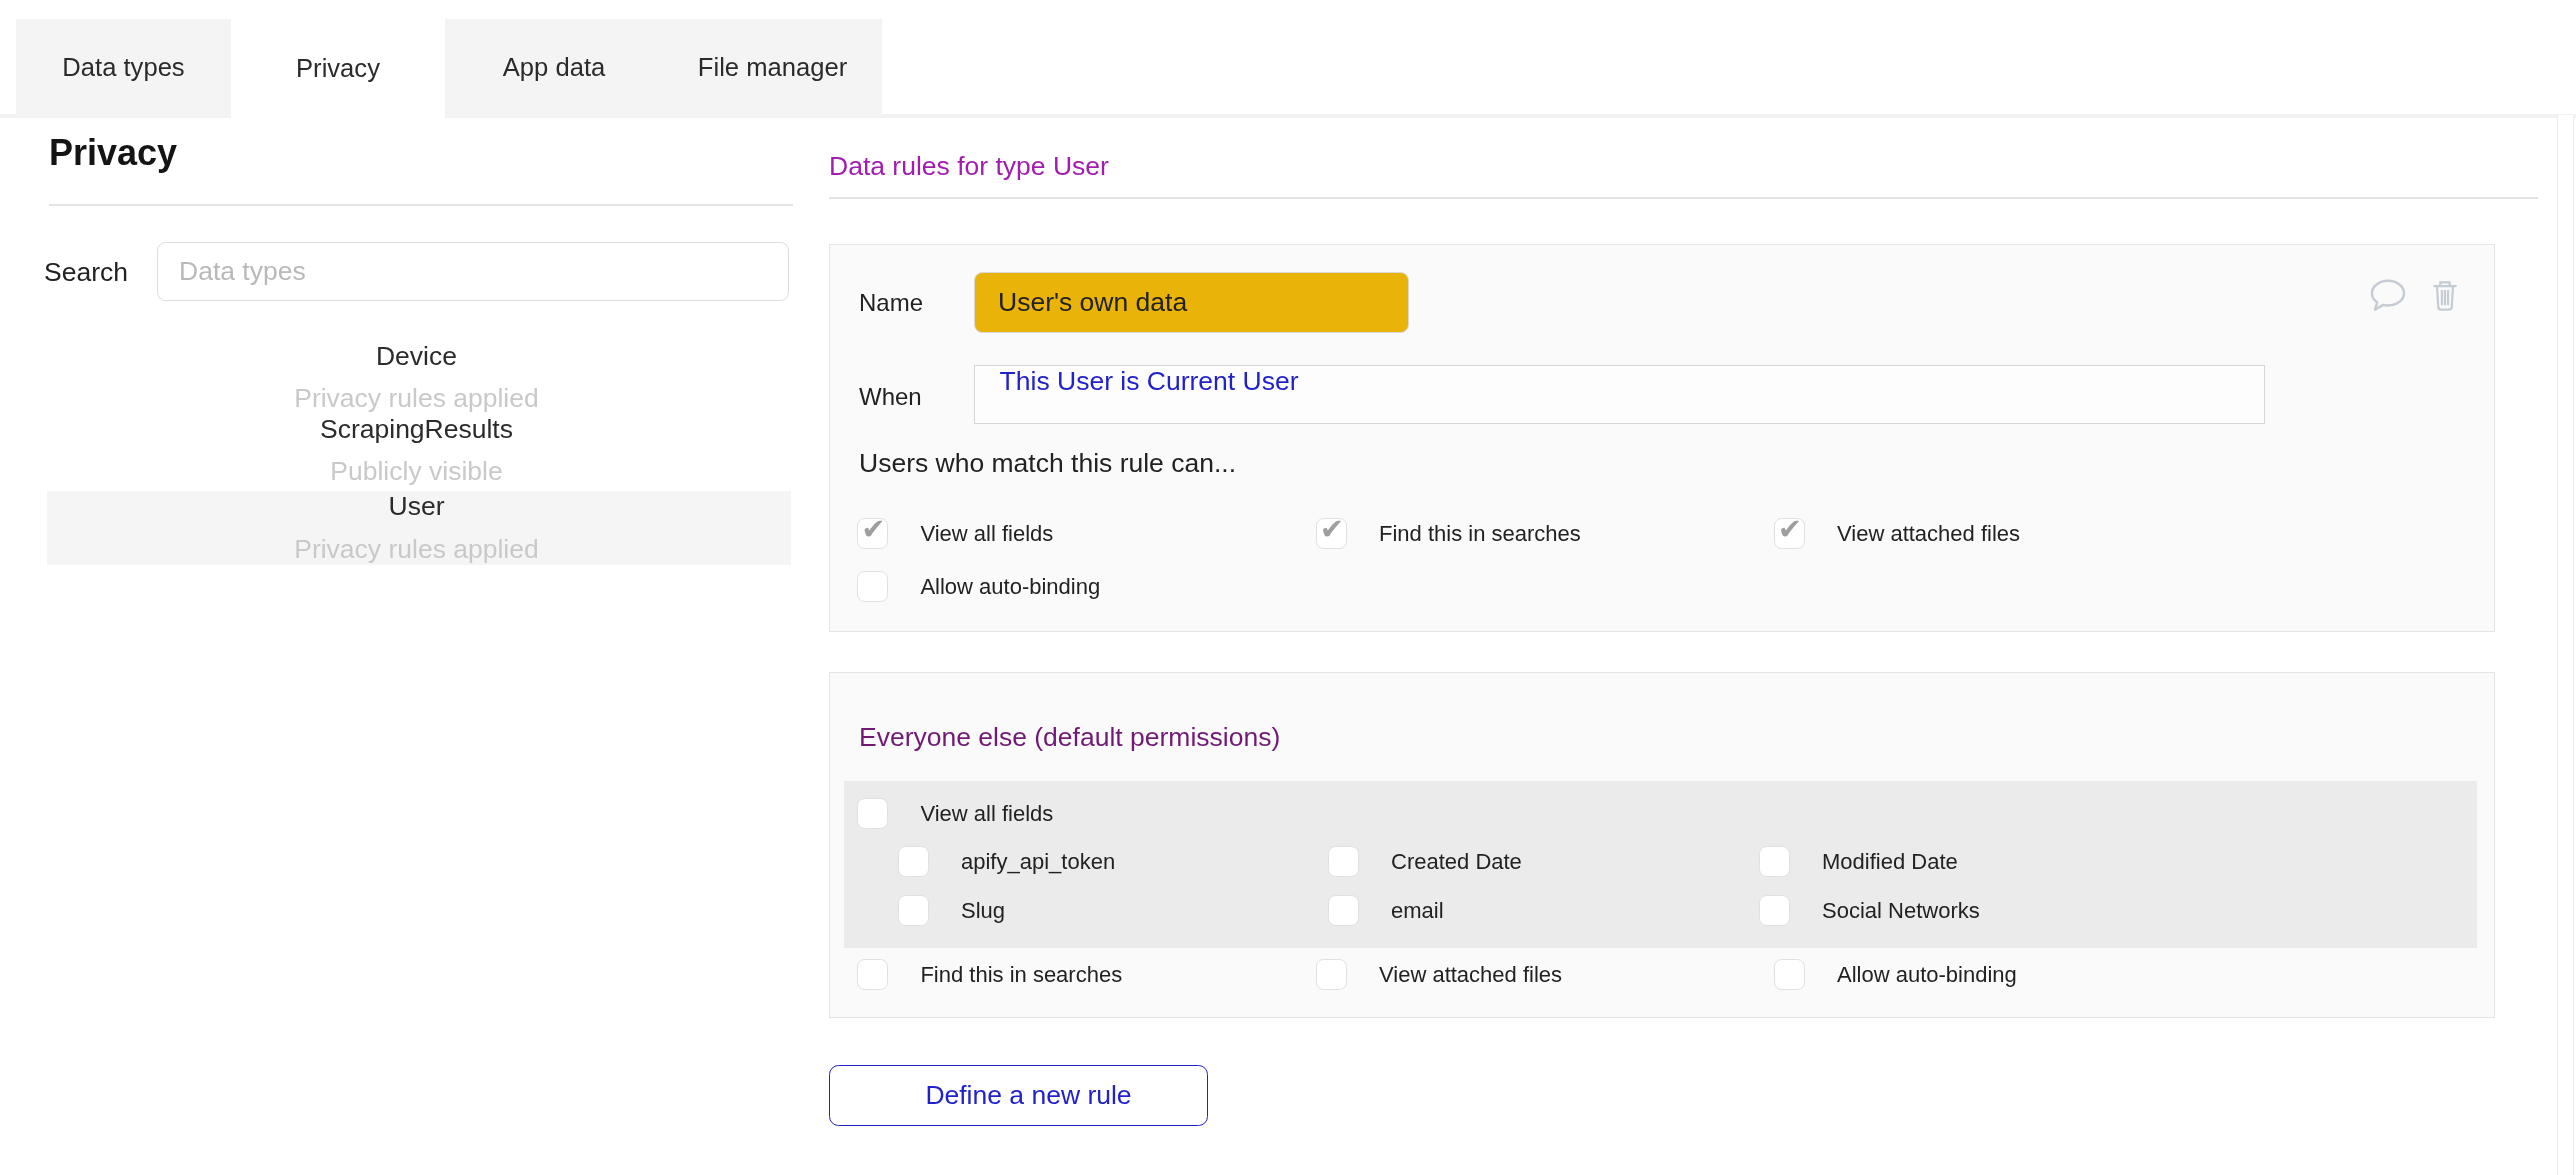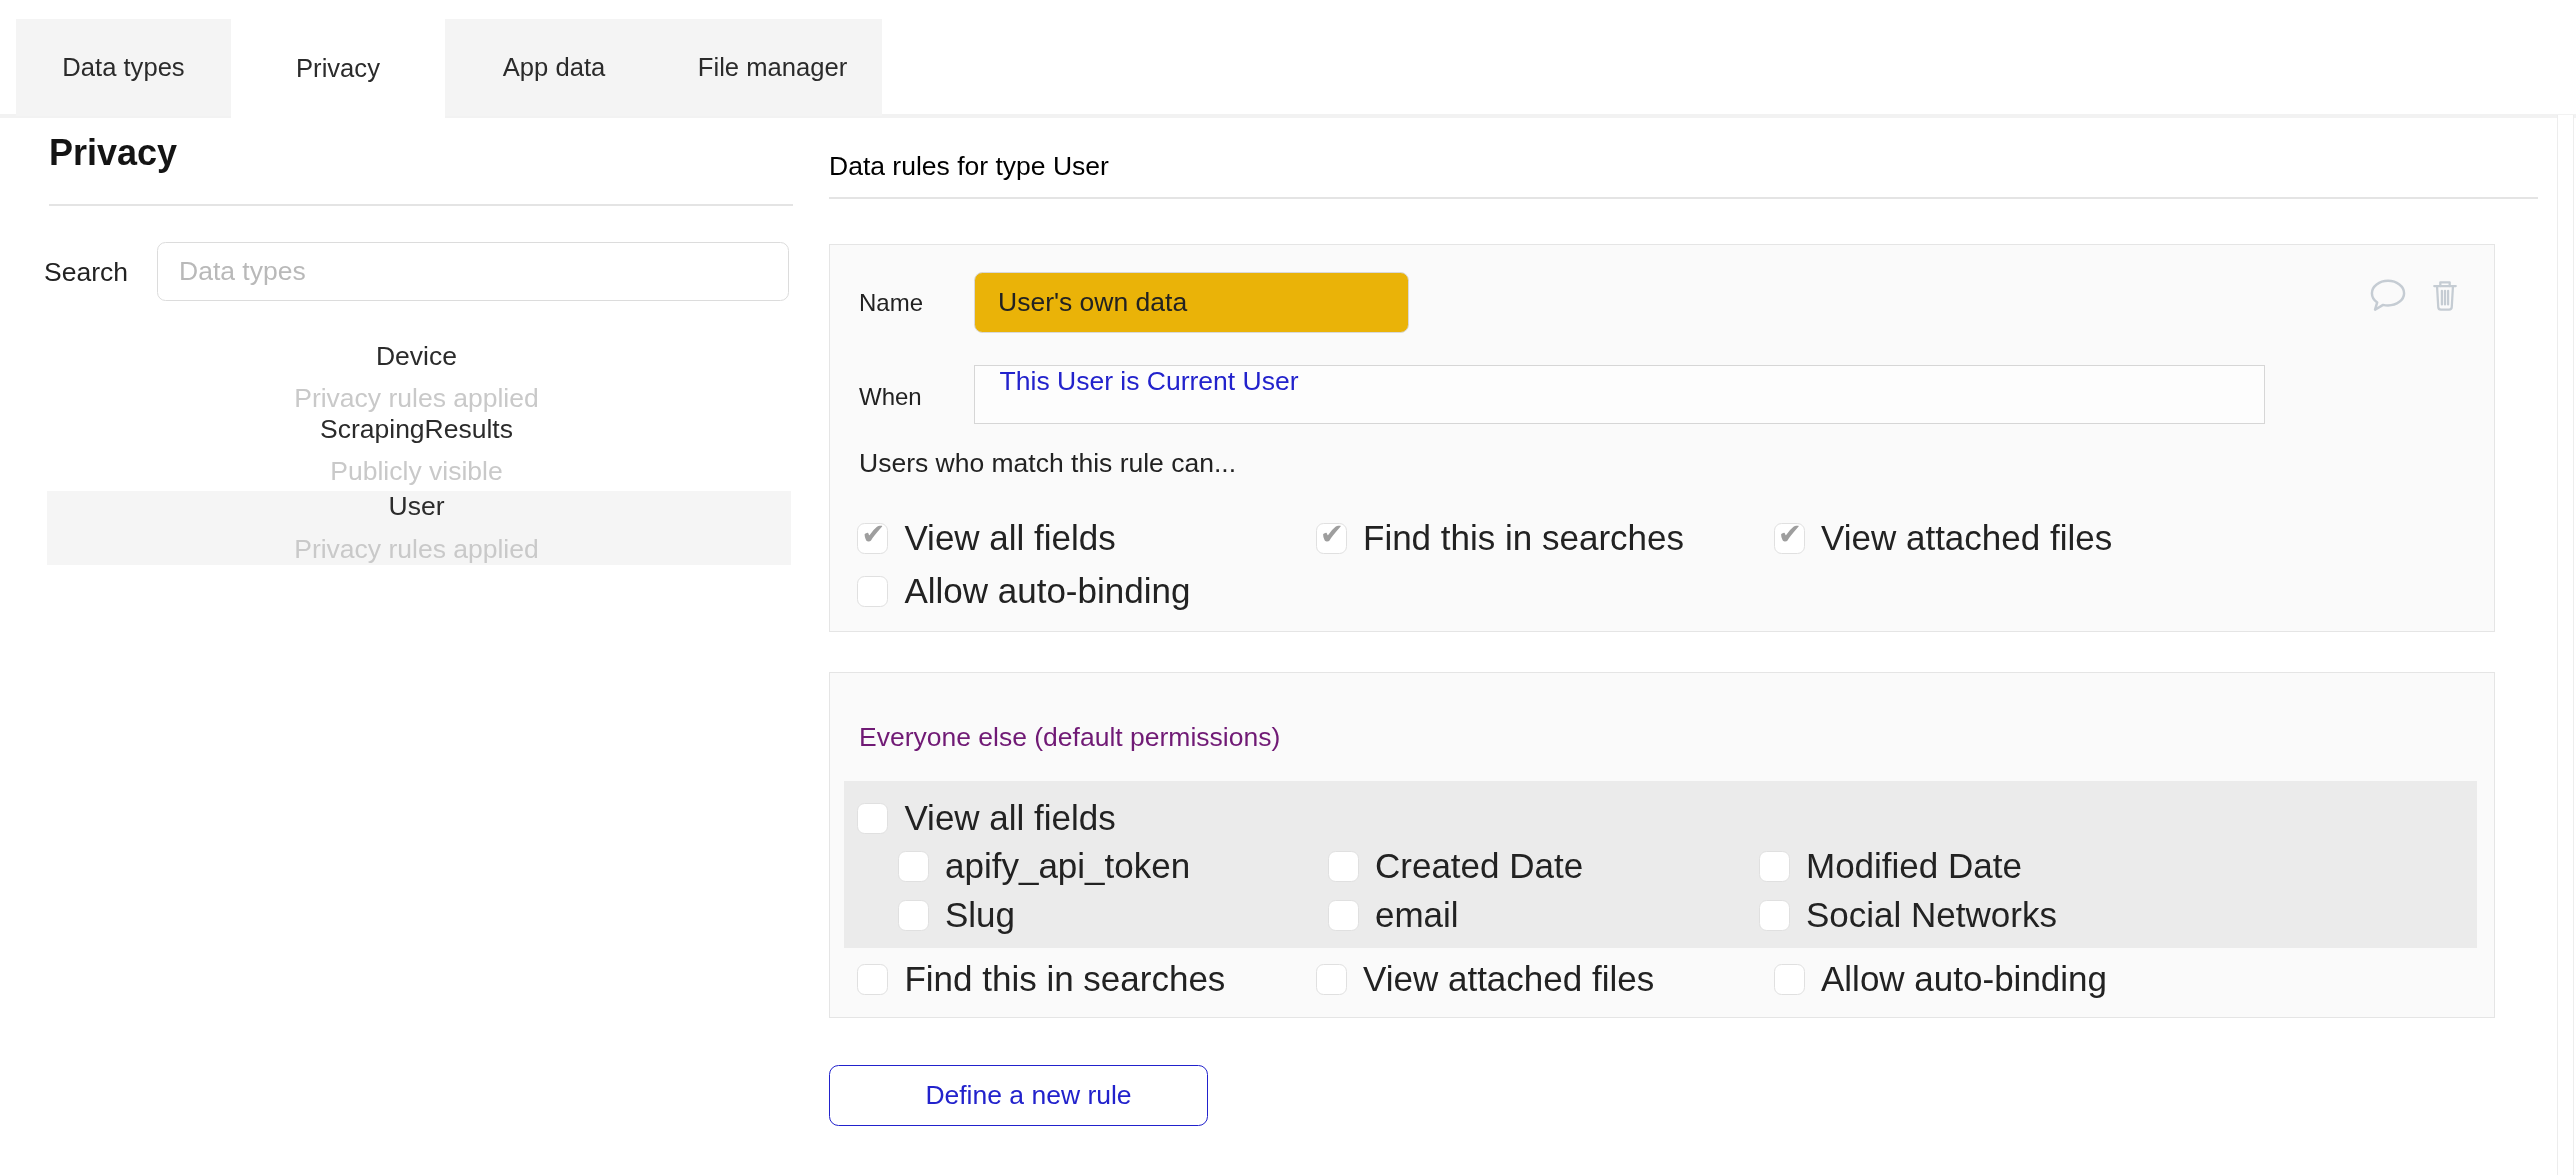--- a/index.html
+++ b/index.html
@@ -27,21 +27,21 @@
   }
   .search-input::placeholder{color:#b9b9b9;opacity:1}
   .type-row{
     position:absolute;left:47px;width:744px;height:73px;box-sizing:border-box;
     display:flex;align-items:center;justify-content:space-between;
     font-size:26.5px;padding:0 21px 0 16px;cursor:pointer;flex-direction:column;
   }
   .type-row.selected{background:#f5f5f5}
   .type-status{color:#c9c9c9}
   
-  .rules-header{position:absolute;left:829px;top:151px;font-size:26.5px;color:#000000}
+  .rules-header{position:absolute;left:829px;top:151px;font-size:26.5px;color:#a21caf}
   .card{
     position:absolute;left:829px;width:1666px;box-sizing:border-box;
     background:#fafafa;border:1.9px solid #e5e5e5;
   }
   #rule-card{top:244px;height:388px}
   #everyone-card{top:672px;height:346px}
   .field-label{position:absolute;font-size:24px;color:#222}
   .name-input{
     position:absolute;left:144px;top:26.5px;width:435px;height:61px;box-sizing:border-box;
     border:1.9px solid #d9d9d9;border-radius:8.5px;background:#eab308;outline:none;
@@ -49,21 +49,21 @@
   }
   .when-box{
     position:absolute;left:144px;top:120px;width:1291px;height:59px;box-sizing:border-box;
     border:1.9px solid #d6d6d6;background:#fdfdfd;display:flex;
     padding-left:24.6px;font-size:26.5px;cursor:pointer;
   }
   .match-text{position:absolute;left:29px;top:203px;font-size:26.5px;color:#222}
   .card-icons{position:absolute;top:32px;right:34px;display:flex;align-items:center;gap:23px}
   .icon-btn{cursor:pointer;display:flex;align-items:center}
   
-  .cb-item{position:absolute;display:flex;align-items:center;gap:16px;font-size:35px;color:#222;cursor:pointer}
+  .cb-item{position:absolute;display:flex;align-items:center;gap:32px;font-size:22px;color:#222;cursor:pointer}
   .cb{
     width:31px;height:31px;box-sizing:border-box;border:1.9px solid #e0e0e0;border-radius:7.6px;
     background:#fff;position:relative;flex:none;
   }
   .cb-item.checked .cb::after{
     content:"\2714";position:absolute;left:2.8px;top:-6.6px;font-size:29px;color:#9e9e9e;
   }
   
   .everyone-title{position:absolute;left:29px;top:49px;font-size:26.5px;color:#701a75}
   .inner-box{position:absolute;left:14px;top:108px;width:1633px;height:167px;background:#ebebeb}

